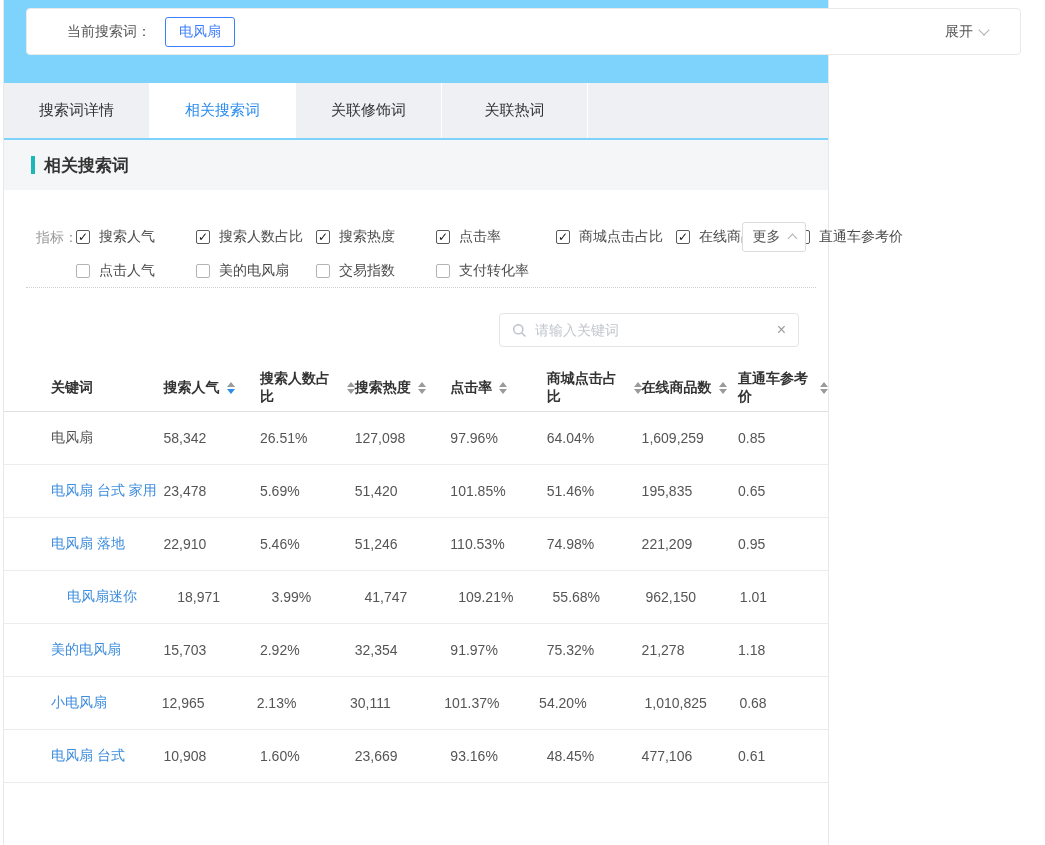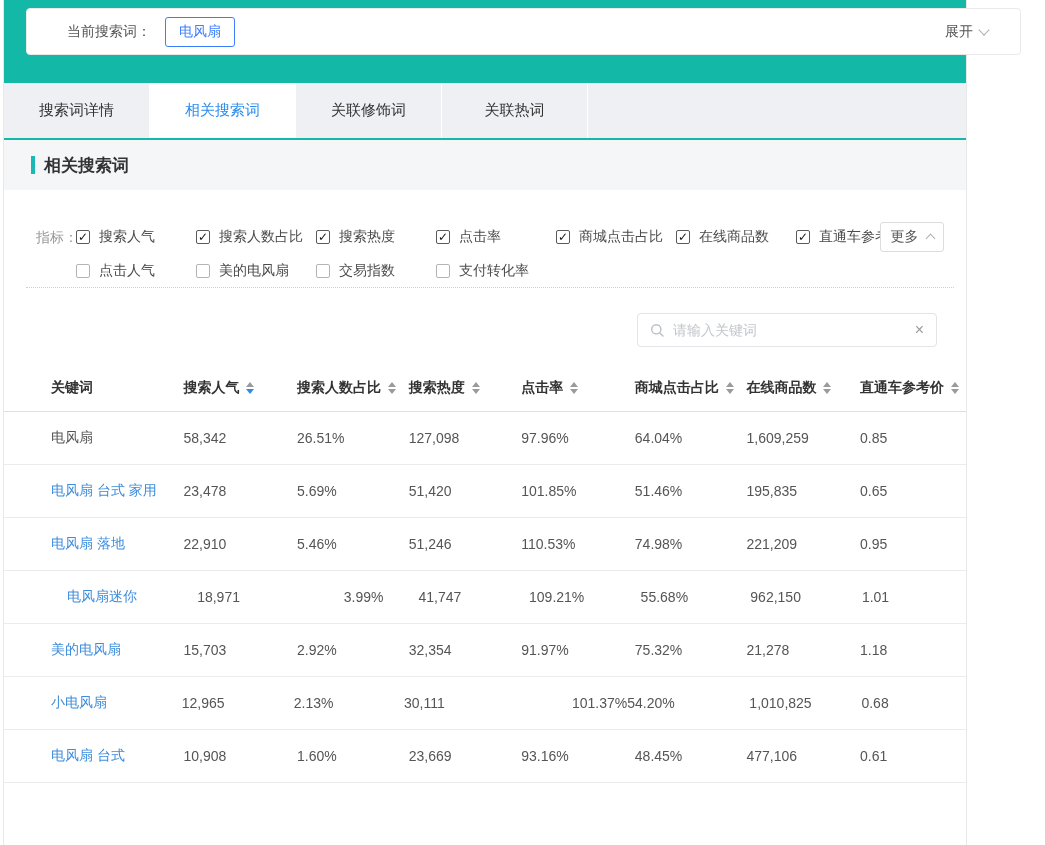--- a/index.html
+++ b/index.html
@@ -1,21 +1,21 @@
 <!DOCTYPE html>
 <html style="--accent: #3d7eff; --tab-active: #2b8cee; --link: #3e8ddd; --teal: #1bb8b8;"><head>
 <meta charset="utf-8">
 <style>
   * { margin:0; padding:0; box-sizing:border-box; }
   html,body { width:1045px; height:845px; background:#fff; overflow:hidden;
     font-family:"Liberation Sans","DejaVu Sans",sans-serif; color:#333; }
   :root { --accent:#3d7eff; --tab-active:#2b8cee; --link:#3e8ddd; --teal:#1bb8b8; }
 
-  .container { position:absolute; left:3px; top:0; width:964px; height:845px;
-    border-left:1px solid #e8e8e8; border-right:1px solid #e8e8e8; background:#14b8a6; }
+  .container { position:absolute; left:3px; top:0; width:826px; height:845px;
+    border-left:1px solid #e8e8e8; border-right:1px solid #e8e8e8; background:#7dd3fc; }
 
   
   .top-card { position:absolute; left:22px; top:8px; width:995px; height:47px;
     border:1px solid #e9e9e9; border-radius:4px; display:flex; align-items:center; background:#fff; }
   .cs-label { margin-left:40px; font-size:14px; color:#555; }
   .kw-tag { margin-left:14px; border:1px solid var(--accent); color:var(--accent);
     border-radius:3px; padding:5px 13px; font-size:14px; cursor:pointer; background:#fff; }
   .expand { margin-left:auto; margin-right:32px; font-size:14px; color:#555;
     display:flex; align-items:center; gap:7px; cursor:pointer; }
   .chev-down { width:8px; height:8px; border-right:1px solid #b0b0b0; border-bottom:1px solid #b0b0b0;
@@ -253,21 +253,21 @@
             <div style="width: 118px;">5.46%</div>
             <div style="width: 119px;">51,246</div>
             <div style="width: 120px;">110.53%</div>
             <div style="width: 118px;">74.98%</div>
             <div style="width: 120px;">221,209</div>
             <div style="width: 112px;">0.95</div>
           </div>
           <div class="trow">
             <div class="kw-link" style="width: 140px; margin-left: 16px;">电风扇迷你</div>
             <div style="width: 120px;">18,971</div>
-            <div style="width: 118px; text-align: center;">3.99%</div>
+            <div style="width: 118px;">3.99%</div>
             <div style="width: 119px;">41,747</div>
             <div style="width: 120px;">109.21%</div>
             <div style="width: 118px;">55.68%</div>
             <div style="width: 120px;">962,150</div>
             <div style="width: 112px;">1.01</div>
           </div>
           <div class="trow">
             <div class="kw-link" style="width: 140px;">美的电风扇</div>
             <div style="width: 120px;">15,703</div>
             <div style="width: 118px;">2.92%</div>
@@ -275,21 +275,21 @@
             <div style="width: 120px;">91.97%</div>
             <div style="width: 118px;">75.32%</div>
             <div style="width: 120px;">21,278</div>
             <div style="width: 112px;">1.18</div>
           </div>
           <div class="trow">
             <div class="kw-link" style="width: 140px;">小电风扇</div>
             <div style="width: 120px;">12,965</div>
             <div style="width: 118px;">2.13%</div>
             <div style="width: 119px;">30,111</div>
-            <div style="width: 120px; text-align: right;">101.37%</div>
+            <div style="width: 120px;">101.37%</div>
             <div style="width: 118px;">54.20%</div>
             <div style="width: 120px; margin-left: 12px;">1,010,825</div>
             <div style="width: 112px;">0.68</div>
           </div>
           <div class="trow">
             <div class="kw-link" style="width: 140px;">电风扇 台式</div>
             <div style="width: 120px;">10,908</div>
             <div style="width: 118px;">1.60%</div>
             <div style="width: 119px;">23,669</div>
             <div style="width: 120px;">93.16%</div>

